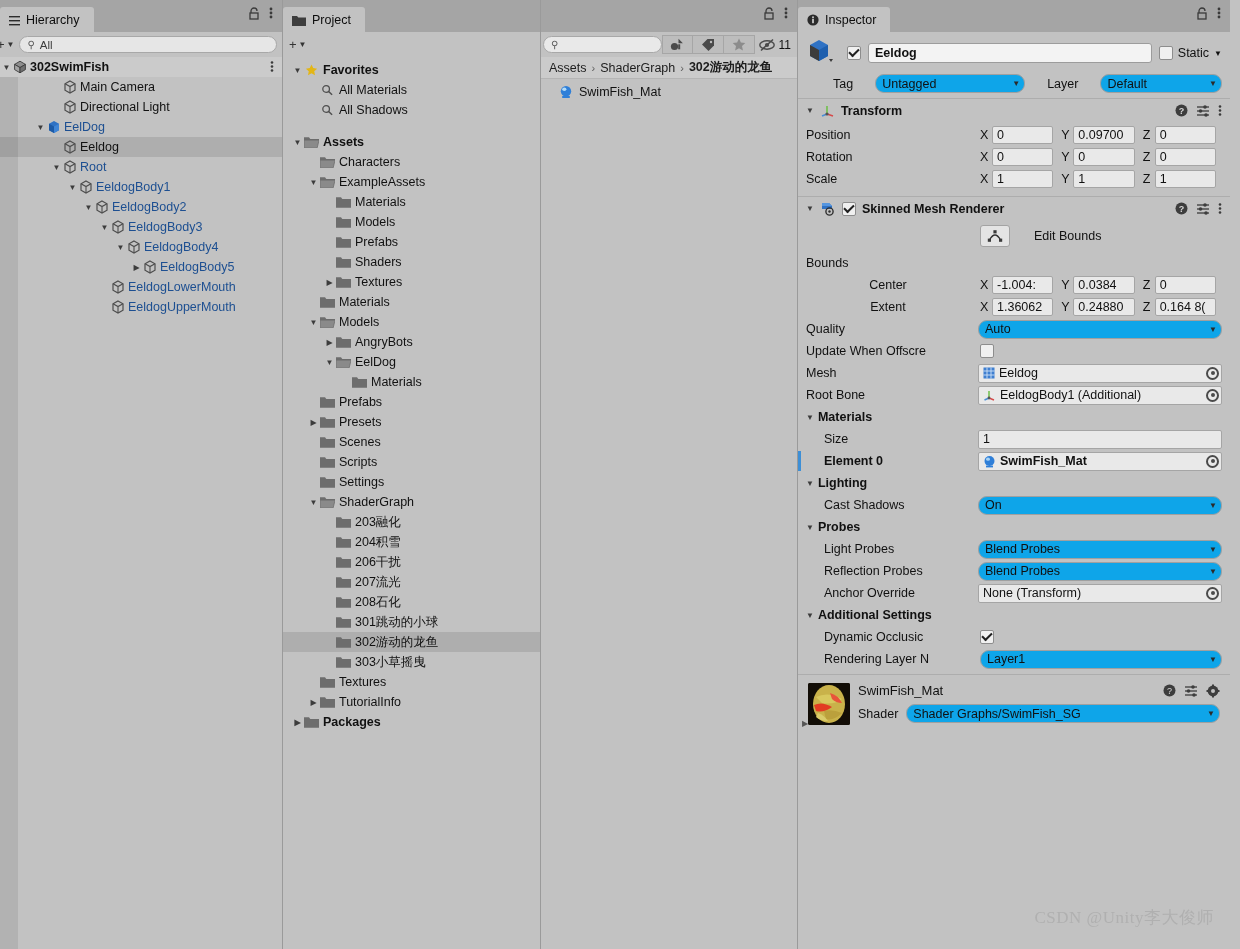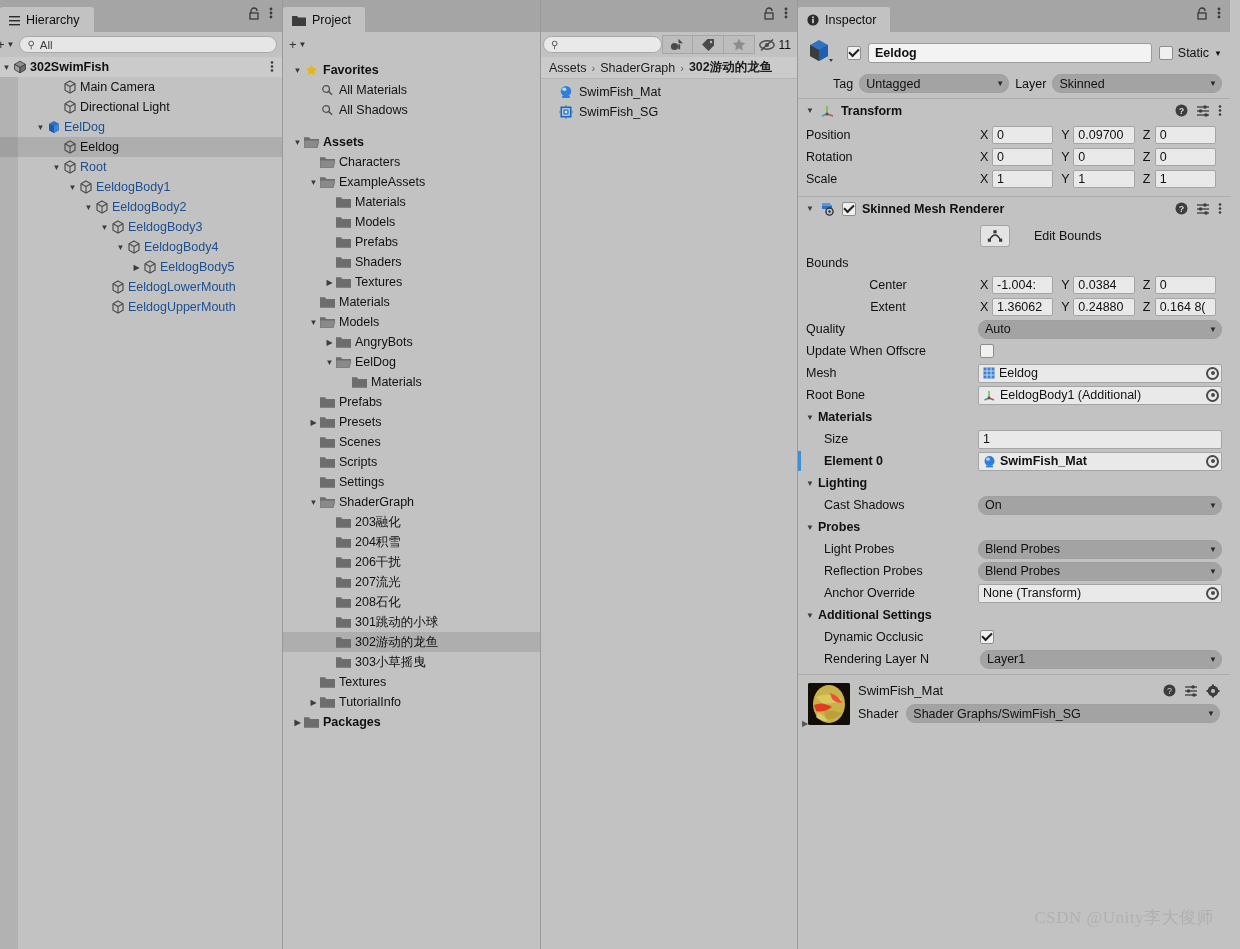--- a/index.html
+++ b/index.html
@@ -118,24 +118,24 @@
   }
   .cbx.checked::after {
     content: ""; width: 8px; height: 4px; border-left: 2px solid #1f1f1f;
     border-bottom: 2px solid #1f1f1f; transform: rotate(-45deg) translate(1px,-1px);
   }
   .nameinput {
     flex: 1; height: 20px; background: #f3f3f3; border: 1px solid #9c9c9c; border-radius: 3px;
     display: flex; align-items: center; padding: 0 6px; font-weight: bold; font-size: 12.5px;
   }
   .static-wrap { display:flex; align-items:center; gap: 5px; font-size: 12.5px; }
-  .go-row2 { display:flex; align-items:center; gap: 6px; margin-top: 6px; padding-left: 27px; }
+  .go-row2 { display:flex; align-items:center; gap: 22px; margin-top: 6px; padding-left: 27px; }
   .lbl { font-size: 12.5px; color: #111; }
   .dd {
-    height: 19px; background: #a3a3a3; border: 1px solid #a0a0a0; border-radius: 9px;
+    height: 19px; background: #0ea5e9; border: 1px solid #a0a0a0; border-radius: 9px;
     display:flex; align-items:center; padding: 0 4px 0 6px; font-size: 12.5px; position: relative;
   }
   .dd .arrow { margin-left: auto; font-size: 8px; color: #2a2a2a; padding-left: 6px; }
 
   .comp-header {
     height: 24px; background: #c2c2c2; display:flex; align-items:center; gap: 6px;
     padding: 0 8px; border-top: 1px solid #adadad; font-weight: bold; font-size: 12.5px;
     position: relative;
   }
   .comp-header .hdr-icons { margin-left: auto; display:flex; align-items:center; gap: 8px; }
@@ -850,34 +850,20 @@
         <div class="bitem">
           <span class="ico">
             <svg width="14" height="14" viewBox="0 0 14 14">
               <circle cx="7" cy="6.2" r="5.2" fill="#2f7fd8"></circle>
               <ellipse cx="5.3" cy="4.3" rx="2.1" ry="1.7" fill="#b2dcf9"></ellipse>
               <rect x="3.2" y="11" width="7.6" height="2" fill="#2f7fd8"></rect>
             </svg>
           </span>
           <span>SwimFish_Mat</span>
         </div>
-        <div class="bitem">
-          <span class="ico">
-            <svg width="14" height="14" viewBox="0 0 14 14">
-              <rect x="1.5" y="1.5" width="11" height="11" fill="#1f63b2"></rect>
-              <rect x="3.8" y="3.8" width="6.4" height="6.4" fill="none" stroke="#cfe3f8" stroke-width="1.2"></rect>
-              <rect x="5.6" y="5.6" width="2.8" height="2.8" fill="#cfe3f8"></rect>
-              <rect x="6.3" y="0" width="1.4" height="2" fill="#3f8fd8"></rect>
-              <rect x="6.3" y="12" width="1.4" height="2" fill="#3f8fd8"></rect>
-              <rect x="0" y="6.3" width="2" height="1.4" fill="#3f8fd8"></rect>
-              <rect x="12" y="6.3" width="2" height="1.4" fill="#3f8fd8"></rect>
-            </svg>
-          </span>
-          <span>SwimFish_SG</span>
-        </div>
       </div>
   </div>
 
   <div class="panel" id="inspector">
     <div class="tabbar">
       <div class="tab">
         <span class="ico">
           <svg width="12" height="12" viewBox="0 0 12 12">
               <circle cx="6" cy="6" r="5.6" fill="#2b2b2b"></circle>
               <rect x="5.2" y="4.8" width="1.6" height="4.4" fill="#dadada"></rect>
@@ -928,21 +914,21 @@
           </span>
         </div>
         <div class="go-row2">
           <span class="lbl">Tag</span>
           <span class="dd" style="width:150px">
             <span>Untagged</span>
             <span class="arrow">▼</span>
           </span>
           <span class="lbl">Layer</span>
           <span class="dd" style="flex:1">
-            <span>Skinned</span>
+            <span>Default</span>
             <span class="arrow">▼</span>
           </span>
         </div>
       </div>
 
       <div class="comp-header">
         <span class="tw" style="font-size:8px;color:#3c3c3c">▼</span>
         <span class="ico">
           <svg width="15" height="14" viewBox="0 0 15 14">
             <line x1="7" y1="10" x2="7" y2="2" stroke="#6fbf4a" stroke-width="1.6"></line>

